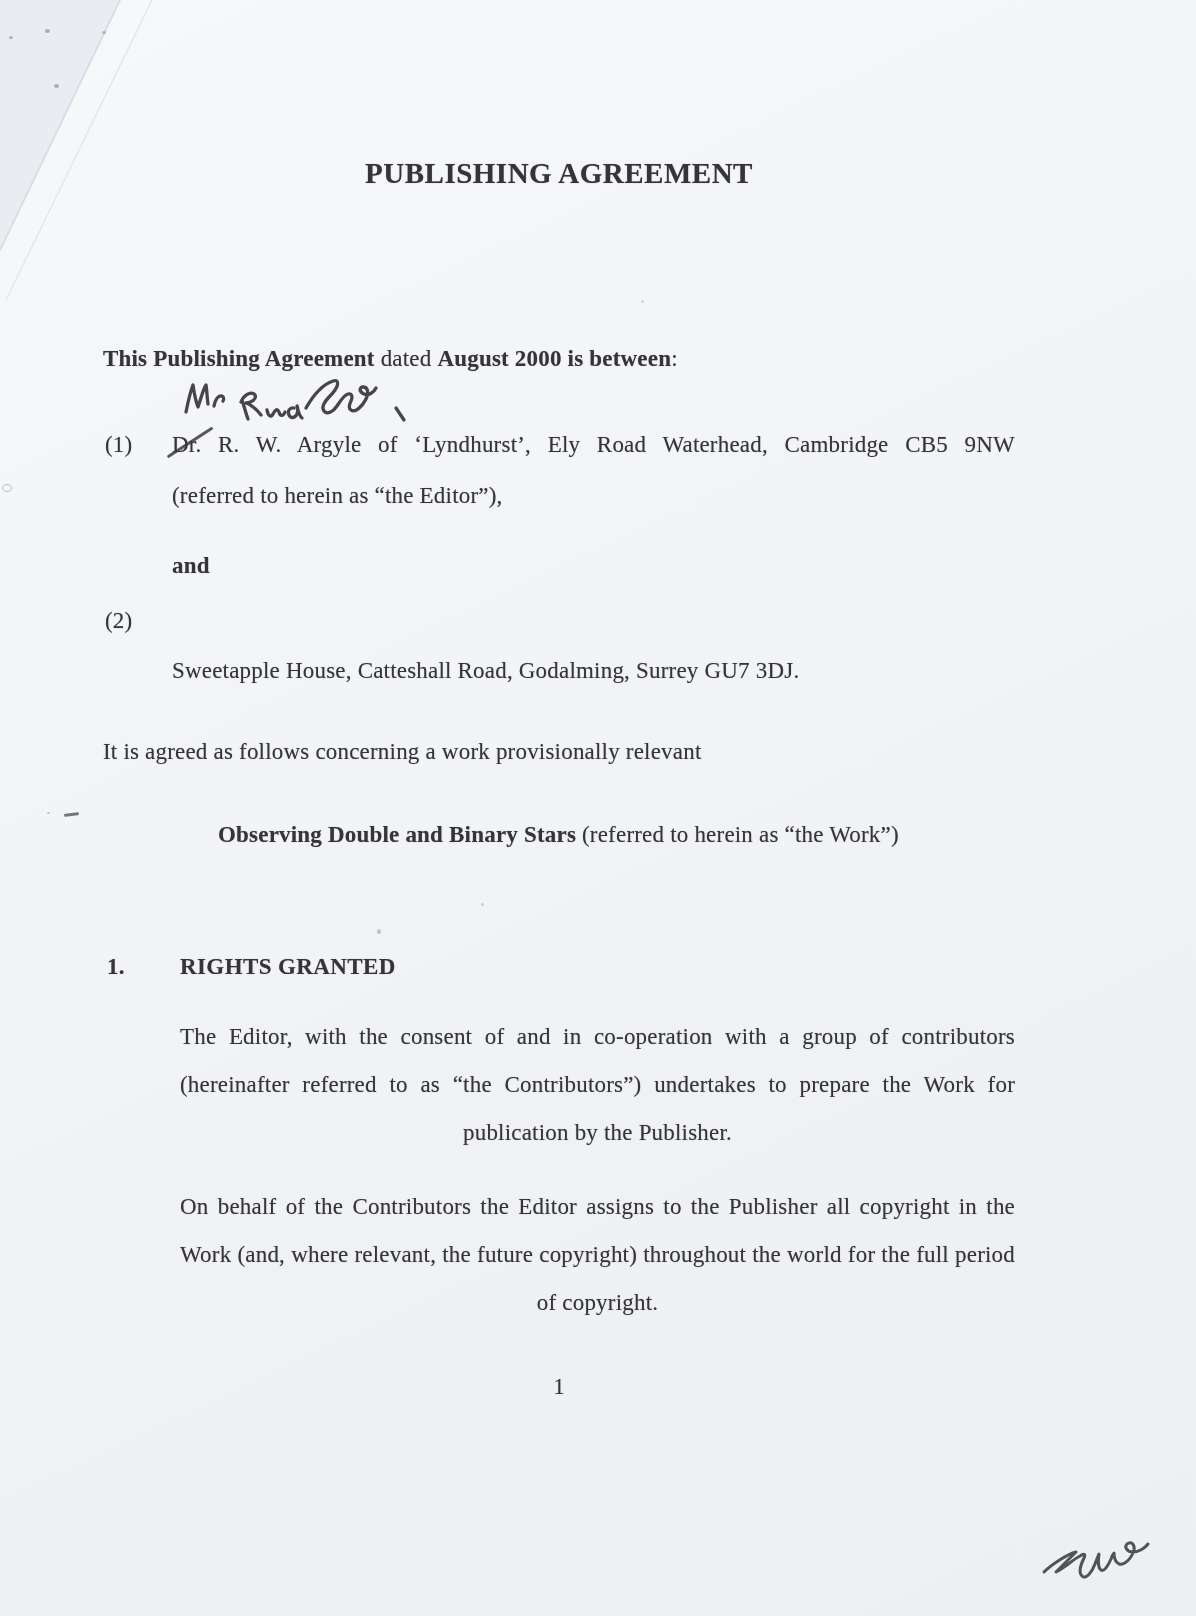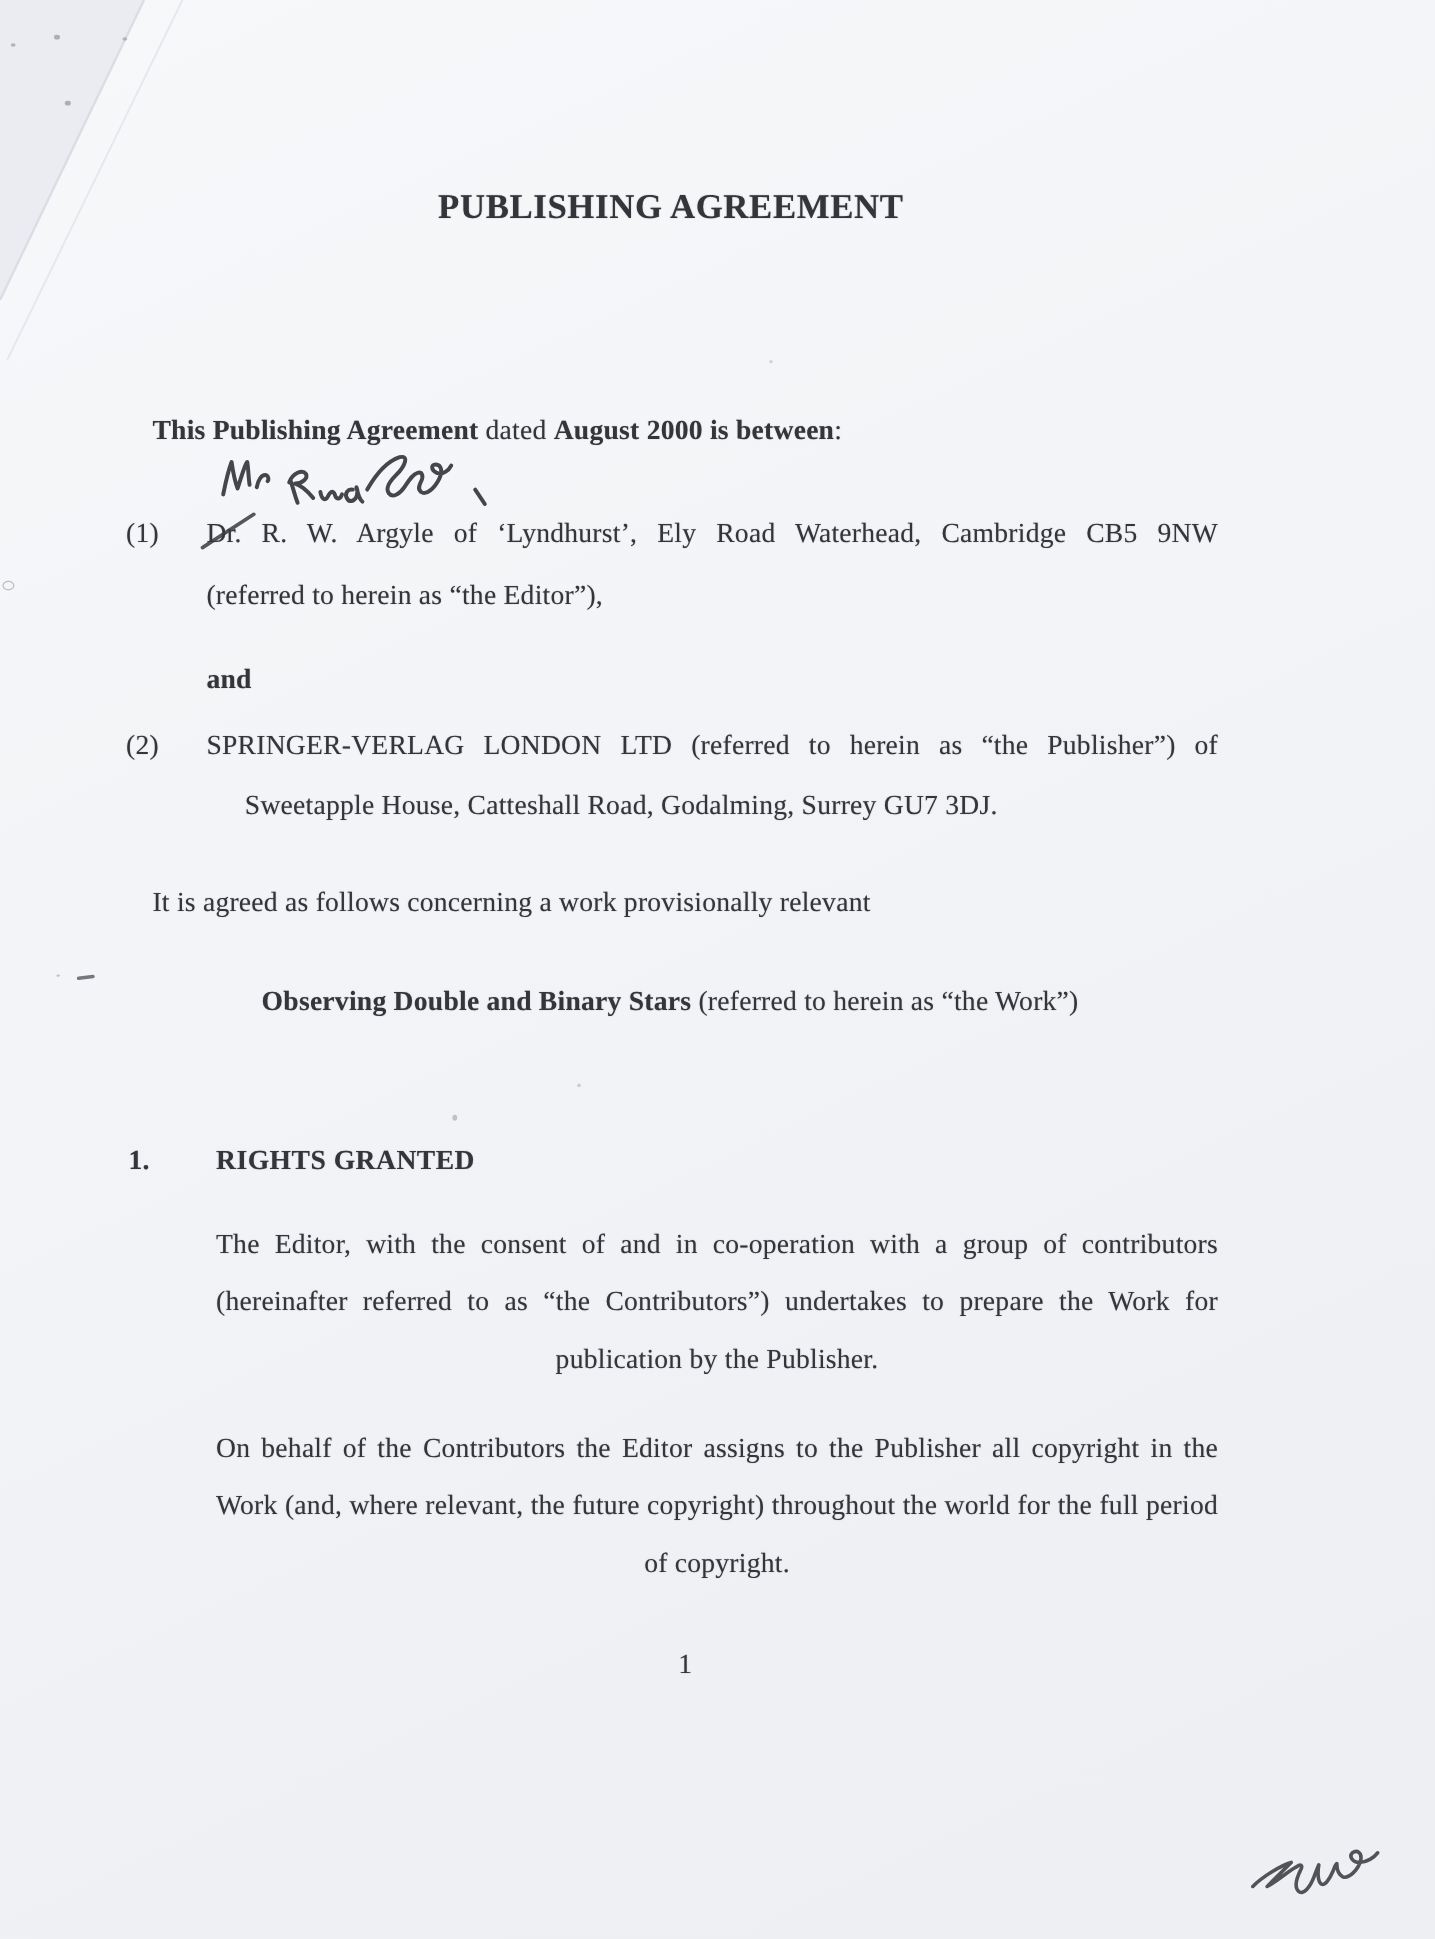--- a/index.html
+++ b/index.html
@@ -8,21 +8,21 @@
     background:linear-gradient(155deg,#f7f8fa 0%,#f3f4f7 40%,#eef0f4 78%,#edeff3 100%);
     font-family:"Liberation Serif","DejaVu Serif",serif;color:#34343a;
   }
   .txt{position:absolute;font-size:23px;line-height:34px;letter-spacing:.2px;
        text-shadow:0 0 1px rgba(52,52,58,.38);white-space:nowrap;}
   .just{white-space:normal;text-align:justify;text-align-last:justify;-moz-text-align-last:justify;}
   .b{font-weight:bold;}
   .title{position:absolute;left:103px;right:181px;top:157px;text-align:center;
          font-weight:bold;font-size:29px;letter-spacing:.5px;
          text-shadow:0 0 1px rgba(40,40,46,.45);}
-  .col-l{left:103px;right:181px;margin-left:24px;}
+  .col-l{left:103px;right:181px;}
   .col-ind{left:172px;right:181px;}
   .col-par{left:180px;right:181px;text-align:center;}
   .partynum{width:60px;}
   .struck{position:relative;display:inline-block;}
   .strikeline{position:absolute;left:-9px;top:13px;width:54px;height:2.6px;
               background:#3a3a40;transform:rotate(-33deg);border-radius:2px;opacity:.85;}
   .hw{position:absolute;}
   .hw path{fill:none;stroke:#2c2c32;stroke-width:3.3;stroke-linecap:round;stroke-linejoin:round;opacity:.88;}
   .sig path{fill:none;stroke:#404048;stroke-width:3;stroke-linecap:round;stroke-linejoin:round;opacity:.9;}
   .crease{position:absolute;left:0;top:0;}
@@ -74,22 +74,21 @@
     <path d="M218 34 L226 46"></path>
   </svg>
 
   <div class="txt partynum" style="left:105px;top:428px;">(1)</div>
   <div class="txt col-ind just" style="top:428px;"><span class="struck"><span>Dr.</span><i class="strikeline"></i></span><span> R. W. Argyle of ‘Lyndhurst’, Ely Road Waterhead, Cambridge CB5 9NW</span></div>
   <div class="txt col-ind" style="top:479px;">(referred to herein as “the Editor”),</div>
 
   <div class="txt b" style="left:172px;top:549px;">and</div>
 
   <div class="txt partynum" style="left:105px;top:604px;">(2)</div>
-  <div class="txt col-ind just" style="top:604px;">SPRINGER-VERLAG LONDON LTD (referred to herein as “the Publisher”) of</div>
-  <div class="txt col-ind" style="top:654px;margin-left:32px;">Sweetapple House, Catteshall Road, Godalming, Surrey GU7 3DJ.</div>
+  <div class="txt col-ind" style="top:654px;">Sweetapple House, Catteshall Road, Godalming, Surrey GU7 3DJ.</div>
 
   <div class="txt col-l" style="top:735px;">It is agreed as follows concerning a work provisionally relevant</div>
 
   <div class="txt" style="left:218px;top:818px;"><span class="b">Observing Double and Binary Stars</span><span>  (referred to herein as “the Work”)</span></div>
 
   <div class="txt b" style="left:107px;top:950px;">1.</div>
   <div class="txt b" style="left:180px;top:950px;letter-spacing:.4px;">RIGHTS GRANTED</div>
 
   <div class="txt col-par just" style="top:1020px;">The Editor, with the consent of and in co-operation with a group of contributors</div>
   <div class="txt col-par just" style="top:1068px;">(hereinafter referred to as “the Contributors”) undertakes to prepare the Work for</div>

